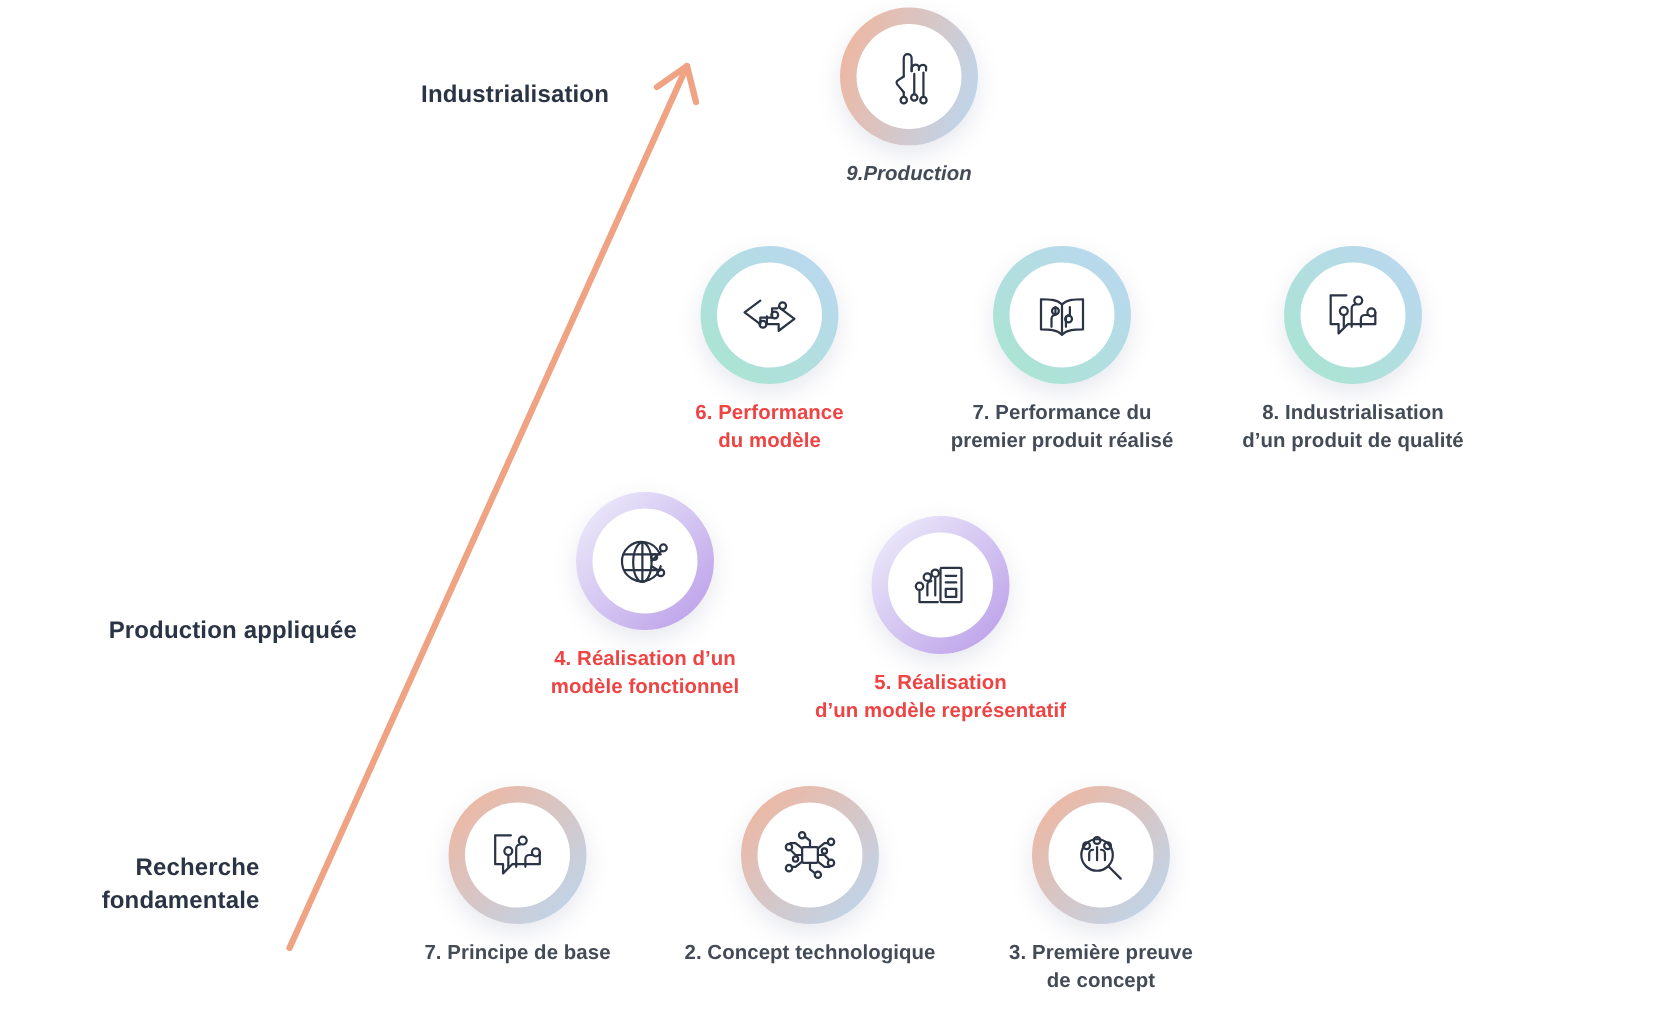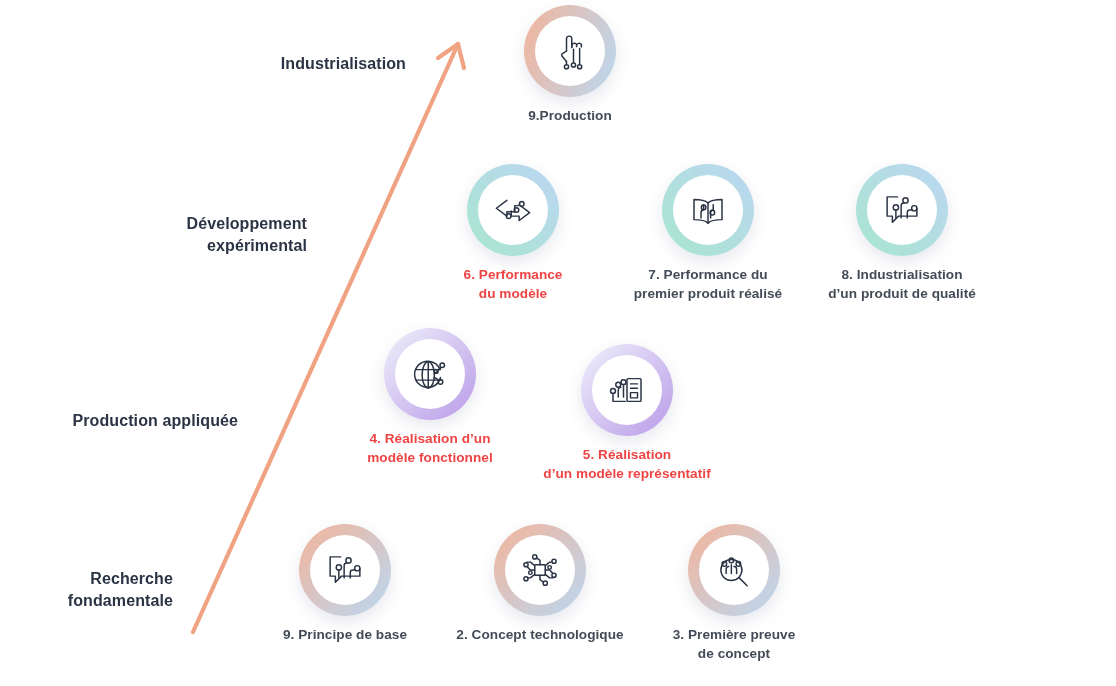--- a/index.html
+++ b/index.html
@@ -94,42 +94,40 @@
 <body>
 
 <div id="canvas">
 
   <svg class="arrow-layer" viewBox="0 0 1116 686" width="1116" height="686">
     <line id="arrow-line" x1="193" y1="632" x2="458" y2="44" stroke="#F0A383" stroke-width="4.2" stroke-linecap="round"></line>
     <polyline id="arrow-head" points="438,58 458,44 464,68" fill="none" stroke="#F0A383" stroke-width="4.2" stroke-linecap="round" stroke-linejoin="round"></polyline>
   </svg>
 
   <div class="stage-label" id="stage-industrialisation" style="left: 250px; top: 53px; width: 156px; color: rgb(43, 52, 69);">Industrialisation</div>
-  <div class="stage-label" id="stage-developpement" style="left: 150px; top: 213px; width: 157px; color: rgb(43, 52, 69);">Développement
-expérimental</div>
   <div class="stage-label" id="stage-recherche-appliquee" style="left: 30px; top: 410px; width: 208px; color: rgb(43, 52, 69);">Production appliquée</div>
   <div class="stage-label" id="stage-recherche-fondamentale" style="left: 20px; top: 568px; width: 153px; color: rgb(43, 52, 69);">Recherche
 fondamentale</div>
 
   <div id="steps-host">
       <div class="step" style="left: 235px; top: 524px;">
         <div class="ring" style="background: linear-gradient(135deg, rgb(243, 180, 154) 0%, rgb(186, 216, 242) 100%);">
           <div class="glyph">
     <svg viewBox="0 0 48 48">
       <path fill="none" stroke="#2b3445" stroke-width="1.7" stroke-linecap="round" stroke-linejoin="round" d="M7 9 h12 M7 9 v22 M7 31 h6 v7 l7-7 h21 v-9"></path>
       <path fill="none" stroke="#2b3445" stroke-width="1.7" stroke-linecap="round" stroke-linejoin="round" d="M17 33 v-9"></path>
       <path fill="none" stroke="#2b3445" stroke-width="1.7" stroke-linecap="round" stroke-linejoin="round" d="M23 33 v-14 a3 3 0 0 1 3-3"></path>
       <path fill="none" stroke="#2b3445" stroke-width="1.7" stroke-linecap="round" stroke-linejoin="round" d="M30 33 v-6 a3 3 0 0 1 3-3 h3"></path>
       <circle fill="none" stroke="#2b3445" stroke-width="1.7" stroke-linecap="round" stroke-linejoin="round" cx="17" cy="21" r="3"></circle>
       <circle fill="none" stroke="#2b3445" stroke-width="1.7" stroke-linecap="round" stroke-linejoin="round" cx="28" cy="13" r="3"></circle>
       <circle fill="none" stroke="#2b3445" stroke-width="1.7" stroke-linecap="round" stroke-linejoin="round" cx="38" cy="22" r="3"></circle>
     </svg>
           </div>
         </div>
-        <div class="caption">9. Principe de base</div>
+        <div class="caption">7. Principe de base</div>
       </div>
       <div class="step" style="left: 430px; top: 524px;">
         <div class="ring" style="background: linear-gradient(135deg, rgb(243, 180, 154) 0%, rgb(186, 216, 242) 100%);">
           <div class="glyph">
     <svg viewBox="0 0 48 48">
       <rect fill="none" stroke="#2b3445" stroke-width="1.7" stroke-linecap="round" stroke-linejoin="round" x="18" y="18" width="12" height="12" rx="1"></rect>
       <path fill="none" stroke="#2b3445" stroke-width="1.7" stroke-linecap="round" stroke-linejoin="round" d="M18 24 h-5 l-3-3"></path>
       <path fill="none" stroke="#2b3445" stroke-width="1.7" stroke-linecap="round" stroke-linejoin="round" d="M30 24 h5 l3 3"></path>
       <path fill="none" stroke="#2b3445" stroke-width="1.7" stroke-linecap="round" stroke-linejoin="round" d="M24 18 v-5 l-4-3"></path>
       <path fill="none" stroke="#2b3445" stroke-width="1.7" stroke-linecap="round" stroke-linejoin="round" d="M24 30 v5 l4 3"></path>
@@ -251,21 +249,21 @@
       <path fill="none" stroke="#2b3445" stroke-width="1.7" stroke-linecap="round" stroke-linejoin="round" d="M30 33 v-6 a3 3 0 0 1 3-3 h3"></path>
       <circle fill="none" stroke="#2b3445" stroke-width="1.7" stroke-linecap="round" stroke-linejoin="round" cx="17" cy="21" r="3"></circle>
       <circle fill="none" stroke="#2b3445" stroke-width="1.7" stroke-linecap="round" stroke-linejoin="round" cx="28" cy="13" r="3"></circle>
       <circle fill="none" stroke="#2b3445" stroke-width="1.7" stroke-linecap="round" stroke-linejoin="round" cx="38" cy="22" r="3"></circle>
     </svg>
           </div>
         </div>
         <div class="caption">8. Industrialisation
 d’un produit de qualité</div>
       </div>
-      <div class="step" style="left: 460px; top: 5px;">
+      <div class="step" style="left: 496px; top: 5px; font-style: italic;">
         <div class="ring" style="background: linear-gradient(110deg, rgb(243, 180, 154) 0%, rgb(186, 216, 242) 100%);">
           <div class="glyph">
     <svg viewBox="0 0 48 48">
       <path fill="none" stroke="#2b3445" stroke-width="1.7" stroke-linecap="round" stroke-linejoin="round" d="M20 24 V10 a3 3 0 0 1 6 0 v10"></path>
       <path fill="none" stroke="#2b3445" stroke-width="1.7" stroke-linecap="round" stroke-linejoin="round" d="M26 20 v-2 a3 3 0 0 1 5.5-1.6"></path>
       <path fill="none" stroke="#2b3445" stroke-width="1.7" stroke-linecap="round" stroke-linejoin="round" d="M31.5 19 v-1 a3 3 0 0 1 5.5-1.5 v3"></path>
       <path fill="none" stroke="#2b3445" stroke-width="1.7" stroke-linecap="round" stroke-linejoin="round" d="M20 24 l-4.5 3 a2 2 0 0 0 -.5 3 l5 6"></path>
       <path fill="none" stroke="#2b3445" stroke-width="1.7" stroke-linecap="round" stroke-linejoin="round" d="M20 36 v3"></path>
       <path fill="none" stroke="#2b3445" stroke-width="1.7" stroke-linecap="round" stroke-linejoin="round" d="M28 22 v15"></path>
       <path fill="none" stroke="#2b3445" stroke-width="1.7" stroke-linecap="round" stroke-linejoin="round" d="M35 21 v18"></path>

